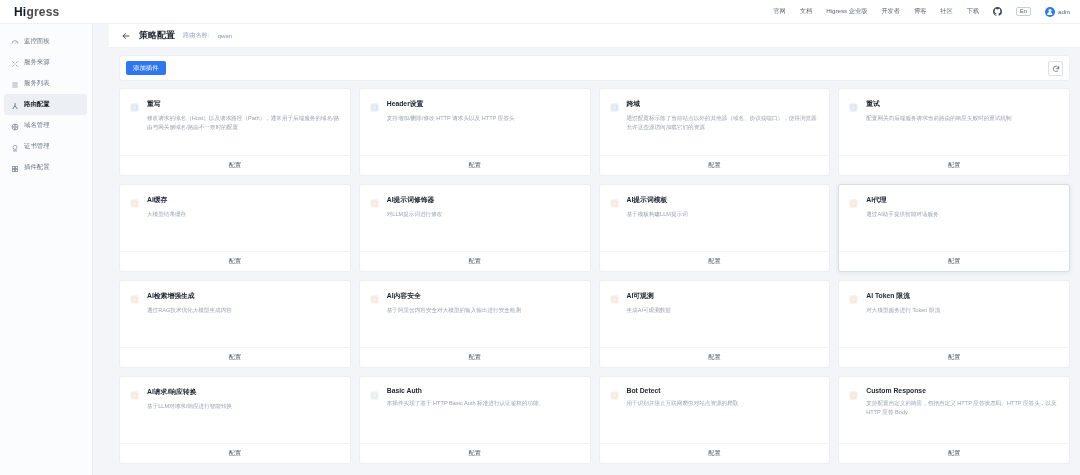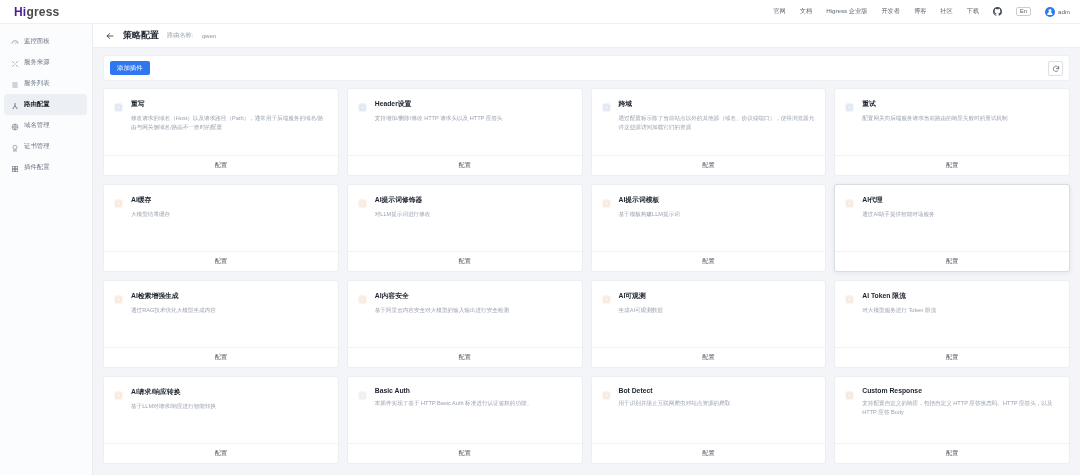--- a/index.html
+++ b/index.html
@@ -12,21 +12,21 @@
 
   
   .topbar {
     height: 24px; background: #ffffff;
     display: flex; align-items: center;
     padding: 0 10px 0 14px;
     border-bottom: 1px solid #eef0f3;
     position: relative; z-index: 5;
   }
   .brand { font-size: 12px; font-weight: bold; color: #4a4a4a; letter-spacing: .2px; }
-  .brand .hi { color: #4c1d95; }
+  .brand .hi { color: #0f172a; }
   .topnav { margin-left: auto; display: flex; align-items: center; gap: 14px; }
   .topnav-item { font-size: 6.2px; color: #5b6472; white-space: nowrap; cursor: pointer; }
   .gh-icon { width: 9px; height: 9px; color: #444b57; display: block; }
   .lang-box {
     border: 1px solid #c9ced6; border-radius: 2px;
     font-size: 5.6px; color: #4a5260; padding: 1px 3px; line-height: 1;
     cursor: pointer;
   }
   .user-chip { display: flex; align-items: center; gap: 3px; cursor: pointer; }
   .avatar {
@@ -39,21 +39,21 @@
     width: 3px; height: 3px; border-radius: 50%; background: #fff;
   }
   .avatar::before {
     content: ""; position: absolute; left: 50%; bottom: 1.1px;
     transform: translateX(-50%);
     width: 5.4px; height: 3px; border-radius: 3px 3px 0 0; background: #fff;
   }
   .user-name { font-size: 6.2px; color: #5b6472; }
 
   
-  .shell { display: flex; height: 451px; }
+  .shell { display: flex; height: 451px; gap: 16px; }
 
   
   .sidebar {
     width: 93px; background: #fbfcfd;
     border-right: 1px solid #e9ecf1;
     padding-top: 7px; flex: none;
   }
   .side-item {
     display: flex; align-items: center; gap: 5px;
     height: 21px; margin: 0 5px 0 4px;

